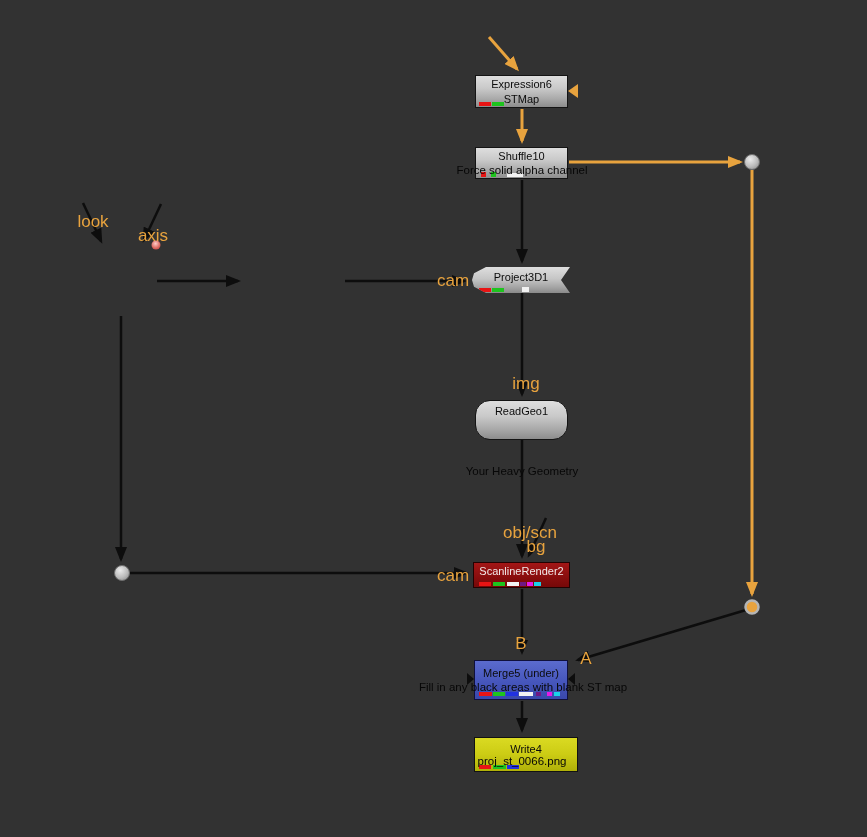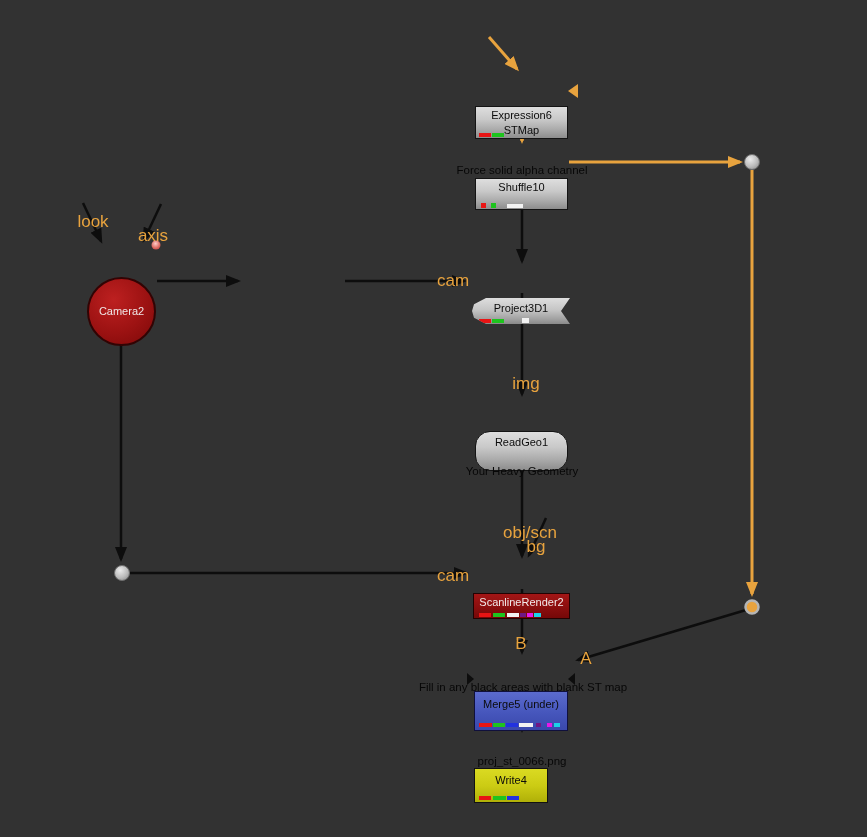--- a/index.html
+++ b/index.html
@@ -8,21 +8,21 @@
     background:#323232;
     font-family:"Liberation Sans", sans-serif;
   }
   .edges { position:absolute; left:0; top:0; width:867px; height:837px; }
 
   .node {
     position:absolute; box-sizing:border-box;
     border:1px solid #141414;
     background:linear-gradient(180deg,#dedede 0%,#c9c9c9 40%,#ababab 72%,#8d8d8d 100%);
     color:#0b0b0b; font-size:11px; line-height:13px; text-align:center;
-    white-space:nowrap; z-index:3;margin-top:31px;
+    white-space:nowrap; z-index:3;
   }
   .node .t { display:block; padding-top:2px; }
   .clip { border:none; }
 
   .camera {
     border-radius:50%;
     background:radial-gradient(circle at 38% 32%, #bd2020 0%, #9c1212 55%, #7c0808 100%);
     border:2px solid #310404;
     color:#efe6e6; display:flex; align-items:center; justify-content:center;
   }
@@ -120,23 +120,20 @@
   </div>
 
   <div class="node" style="left:475px; top:147px; width:93px; height:32px;">
     <span class="t">Shuffle10</span>
     <span class="ind" style="left:5px; width:5px; height:5px; background:#e81414;"></span>
     <span class="ind" style="left:15px; width:5px; height:5px; background:#1ec41e;"></span>
     <span class="ind" style="left:31px; width:16px; background:#f2f2f2;"></span>
   </div>
   <span class="node-note" style="left:522px; top:164px;">Force solid alpha channel</span>
 
-  <div class="node camera" style="left:87px; top:246px; width:69px; height:69px;">
-    <span>Camera2</span>
-  </div>
 
 
   <div class="node clip p3dshape" style="left:472px; top:267px; width:98px; height:26px;">
     <span class="t" style="padding-top:4px;">Project3D1</span>
     <span class="ind" style="left:7px; width:12px; background:#e81414;"></span>
     <span class="ind" style="left:20px; width:12px; background:#1ec41e;"></span>
     <span class="ind" style="left:50px; width:7px; height:5px; background:#f2f2f2;"></span>
   </div>
 
   <div class="node readgeo" style="left:475px; top:400px; width:93px; height:40px;">
@@ -159,21 +156,21 @@
     <span class="ind" style="left:4px; bottom:3px; width:13px; background:#e81414;"></span>
     <span class="ind" style="left:18px; bottom:3px; width:12px; background:#1ec41e;"></span>
     <span class="ind" style="left:31px; bottom:3px; width:12px; background:#2232e0;"></span>
     <span class="ind" style="left:44px; bottom:3px; width:14px; background:#f2f2f2;"></span>
     <span class="ind" style="left:61px; bottom:3px; width:5px; background:#6f1884;"></span>
     <span class="ind" style="left:72px; bottom:3px; width:5px; background:#e818e8;"></span>
     <span class="ind" style="left:79px; bottom:3px; width:6px; background:#1ad2e8;"></span>
   </div>
   <span class="node-note" style="left:523px; top:681px;">Fill in any black areas with blank ST map</span>
 
-  <div class="node write" style="left:474px; top:737px; width:74px; height:35px;">
+  <div class="node write" style="left:474px; top:737px; width:104px; height:35px;">
     <span class="t" style="padding-top:5px;">Write4</span>
     <span class="ind" style="left:4px; bottom:2px; width:12px; background:#e81414;"></span>
     <span class="ind" style="left:18px; bottom:2px; width:13px; background:#1ec41e;"></span>
     <span class="ind" style="left:32px; bottom:2px; width:12px; background:#2232e0;"></span>
   </div>
   <span class="node-note" style="left:522px; top:755px;">proj_st_0066.png</span>
 
   <span class="port-label" style="left:93px; top:215px;">look</span>
   <span class="port-label" style="left:153px; top:229px;">axis</span>
   <span class="port-label" style="left:453px; top:274px;">cam</span>

